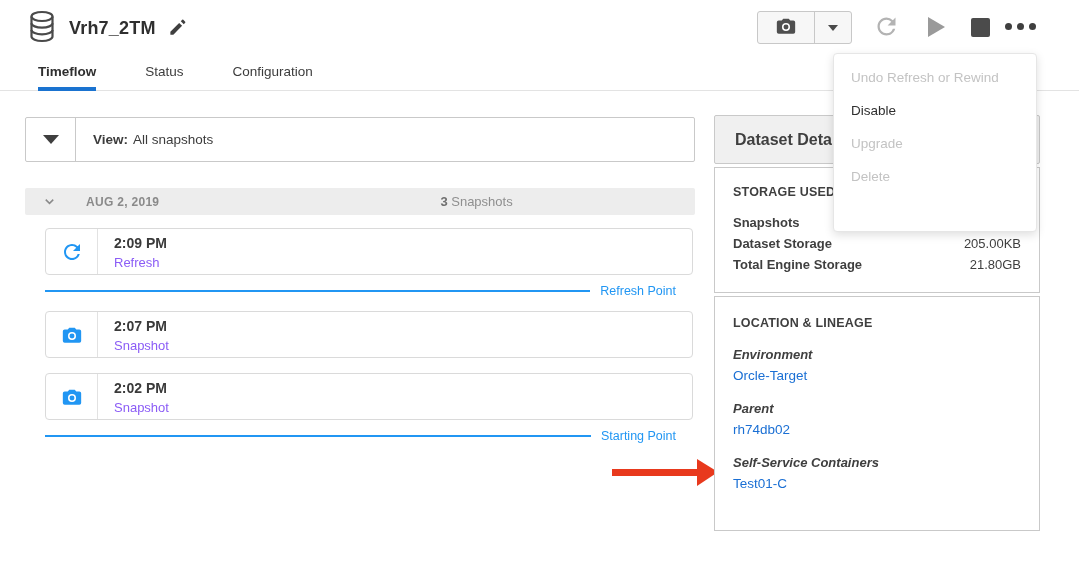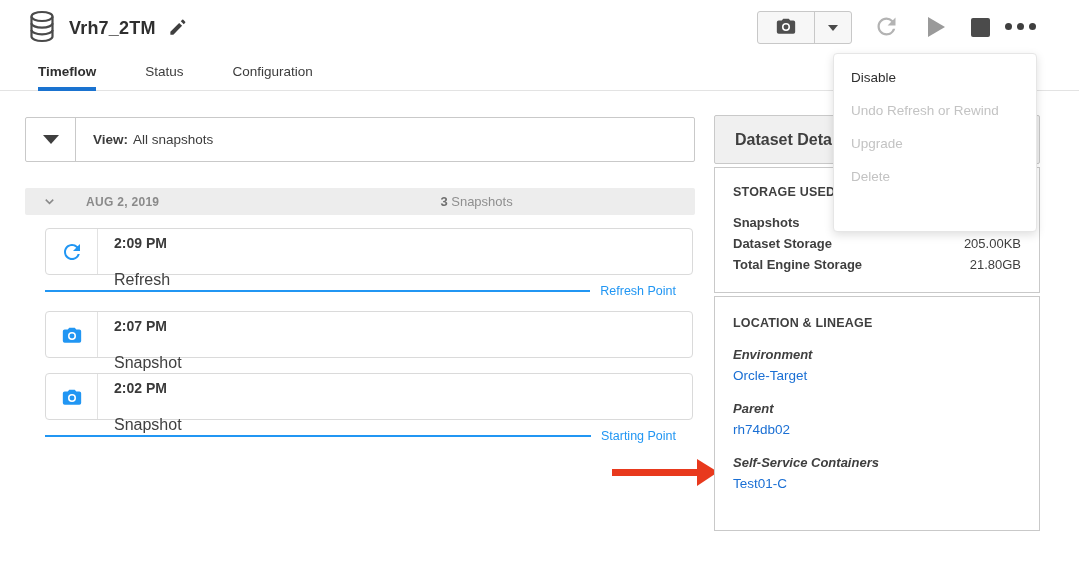--- a/index.html
+++ b/index.html
@@ -45,21 +45,21 @@
   .grouphdr-chevron { margin-left:17px; display:flex; }
   .grouphdr-date { margin-left:29px; font-size:12px; font-weight:bold; color:#8a8a8a; letter-spacing:.3px; }
   .grouphdr-count { position:absolute; left:62%; font-size:13px; color:#8f8f8f; }
   .grouphdr-count b { color:#6f6f6f; }
 
   .card { position:absolute; left:45px; width:648px; height:47px; border:1px solid #dadada; border-radius:4px;
           background:#fff; display:flex; cursor:pointer; }
   .card-icon { width:52px; border-right:1px solid #e2e2e2; display:flex; align-items:center; justify-content:center; }
   .card-body { padding:6px 0 0 16px; }
   .card-time { font-size:14px; font-weight:bold; color:#3a3a3a; }
-  .card-sub { font-size:16px; color:#404040; margin-top:20px; }
+  .card-sub { font-size:13px; color:#8b5cf6; margin-top:4px; }
 
   .marker { position:absolute; left:45px; display:flex; align-items:center; height:14px; }
   .marker-line { height:2px; background:#2196f3; flex:1; }
   .marker-label { margin-left:10px; font-size:12.5px; color:#2196f3; white-space:nowrap; }
 
   
   .arrow { position:absolute; left:612px; top:459px; width:106px; height:27px; }
   .arrow-shaft { position:absolute; left:0; top:10px; width:86px; height:7px; background:#e8391d; }
   .arrow-head { position:absolute; left:85px; top:0; width:0; height:0;
                 border-top:13px solid transparent; border-bottom:14px solid transparent; border-left:21px solid #e8391d; }
@@ -247,19 +247,19 @@
       <div class="flbl">Parent</div>
       <a class="flink">rh74db02</a>
     </div>
     <div class="field">
       <div class="flbl">Self-Service Containers</div>
       <a class="flink">Test01-C</a>
     </div>
   </div>
 
   <div class="menu">
+    <div class="menu-item disabled">Undo Refresh or Rewind</div>
     <div class="menu-item">Disable</div>
-    <div class="menu-item disabled">Undo Refresh or Rewind</div>
     <div class="menu-item disabled">Upgrade</div>
     <div class="menu-item disabled">Delete</div>
   </div>
 
 </div>
 
 </body></html>

